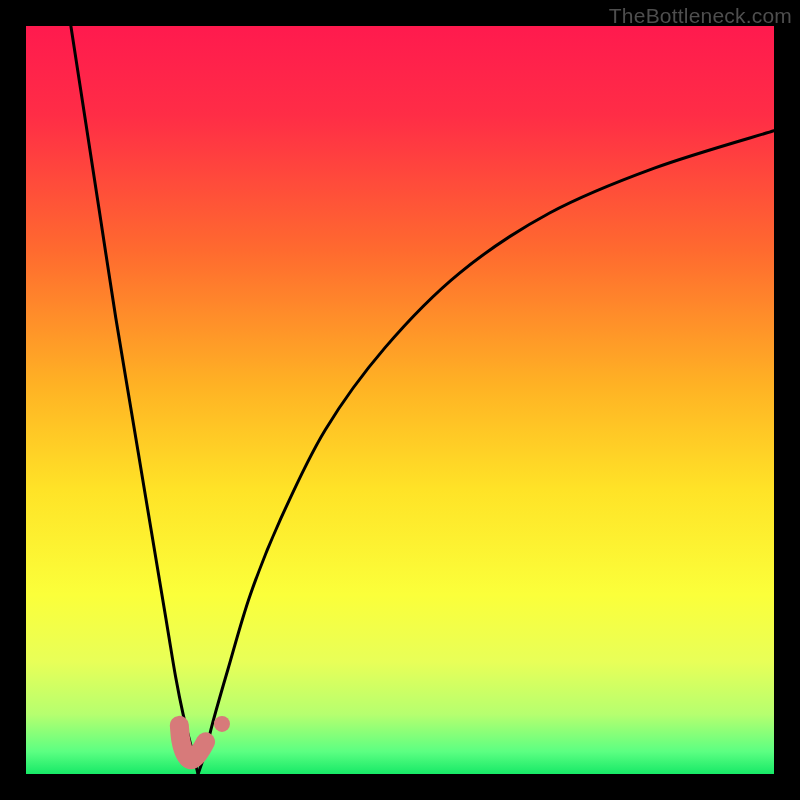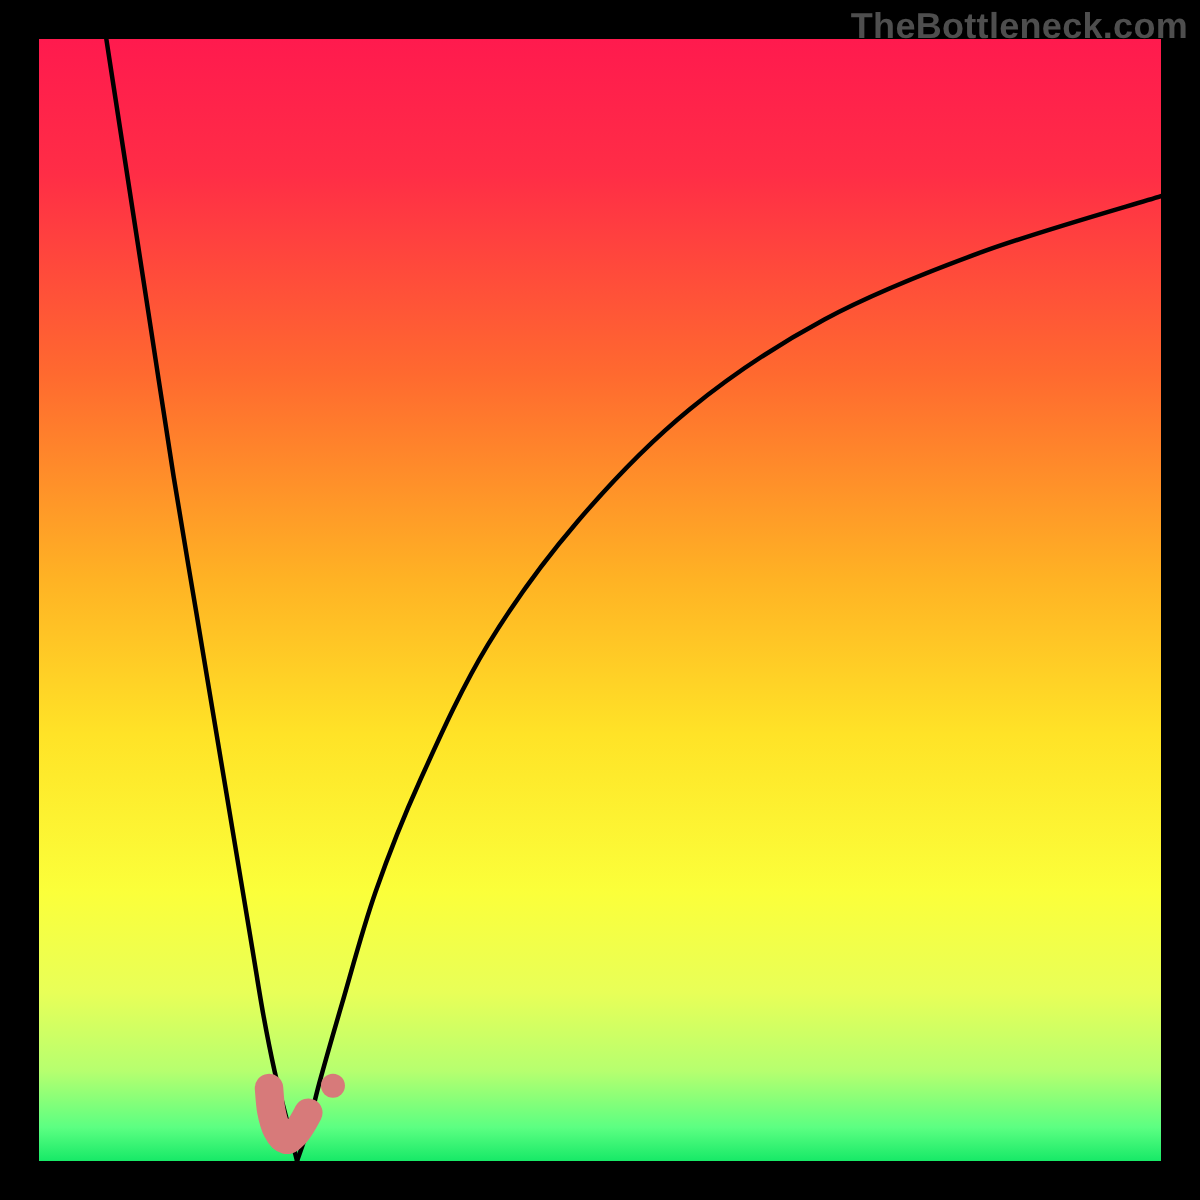--- a/index.html
+++ b/index.html
@@ -25,22 +25,22 @@
     top: 26px;
     width: 748px;
     height: 748px;
     overflow: hidden;
   }
   .watermark {
     position: absolute;
     top: 4px;
     right: 8px;
     color: #4e4e4e;
-    font-size: 24px;
-    font-weight: 700;
+    font-size: 21px;
+    font-weight: 400;
     letter-spacing: 0.2px;
     user-select: none;
   }
   svg {
     display: block;
   }
 </style>
 </head>
 <body>
 

